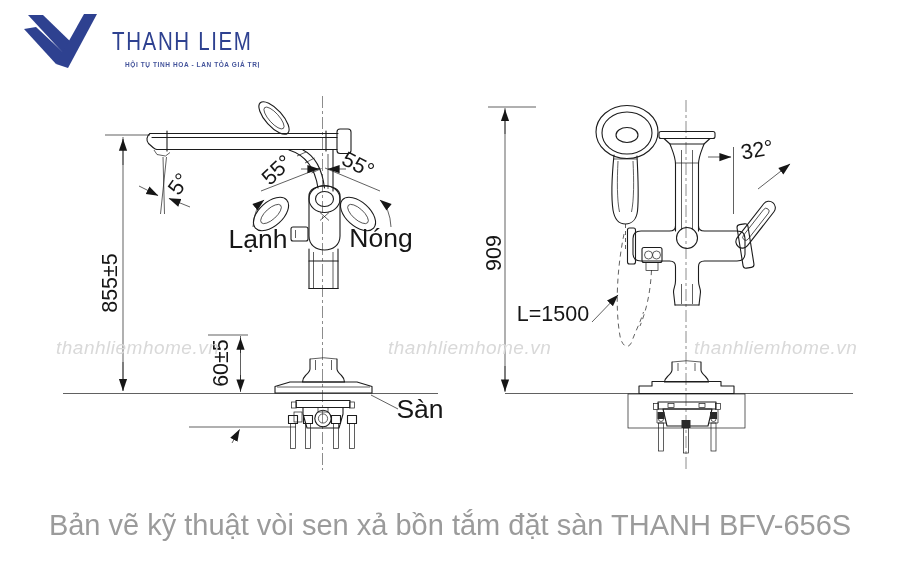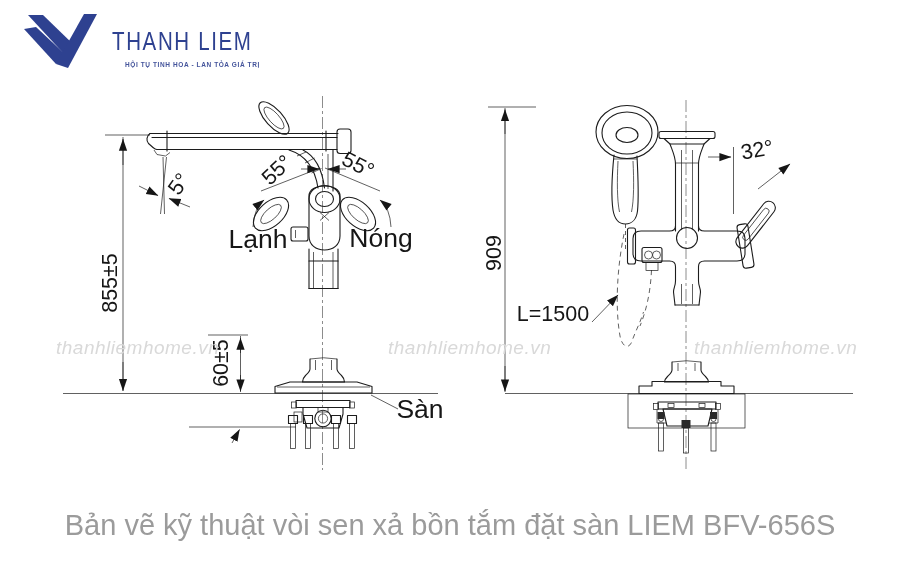--- a/index.html
+++ b/index.html
@@ -301,14 +301,14 @@
         <rect class="tn" x="711" y="423" width="5" height="28"></rect>
         <rect class="tn" x="683.5" y="428" width="5" height="25"></rect>
       </g>
     </g>
   </svg>
 
   <div class="watermark wm-left">thanhliemhome.vn</div>
   <div class="watermark wm-mid">thanhliemhome.vn</div>
   <div class="watermark wm-right">thanhliemhome.vn</div>
 
-  <div class="caption">Bản vẽ kỹ thuật vòi sen xả bồn tắm đặt sàn LIEM BFV-656S</div>
+  <div class="caption">Bản vẽ kỹ thuật vòi sen xả bồn tắm đặt sàn THANH BFV-656S</div>
 </div>
 
 </body></html>

